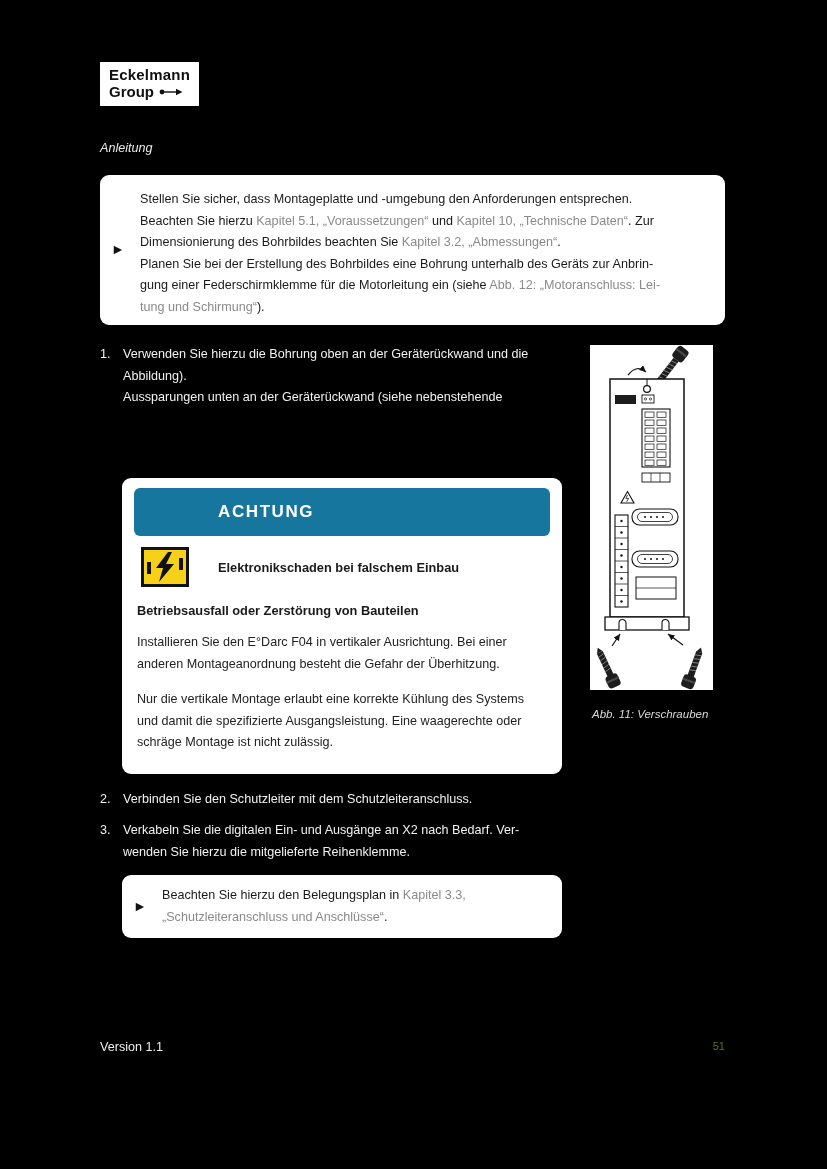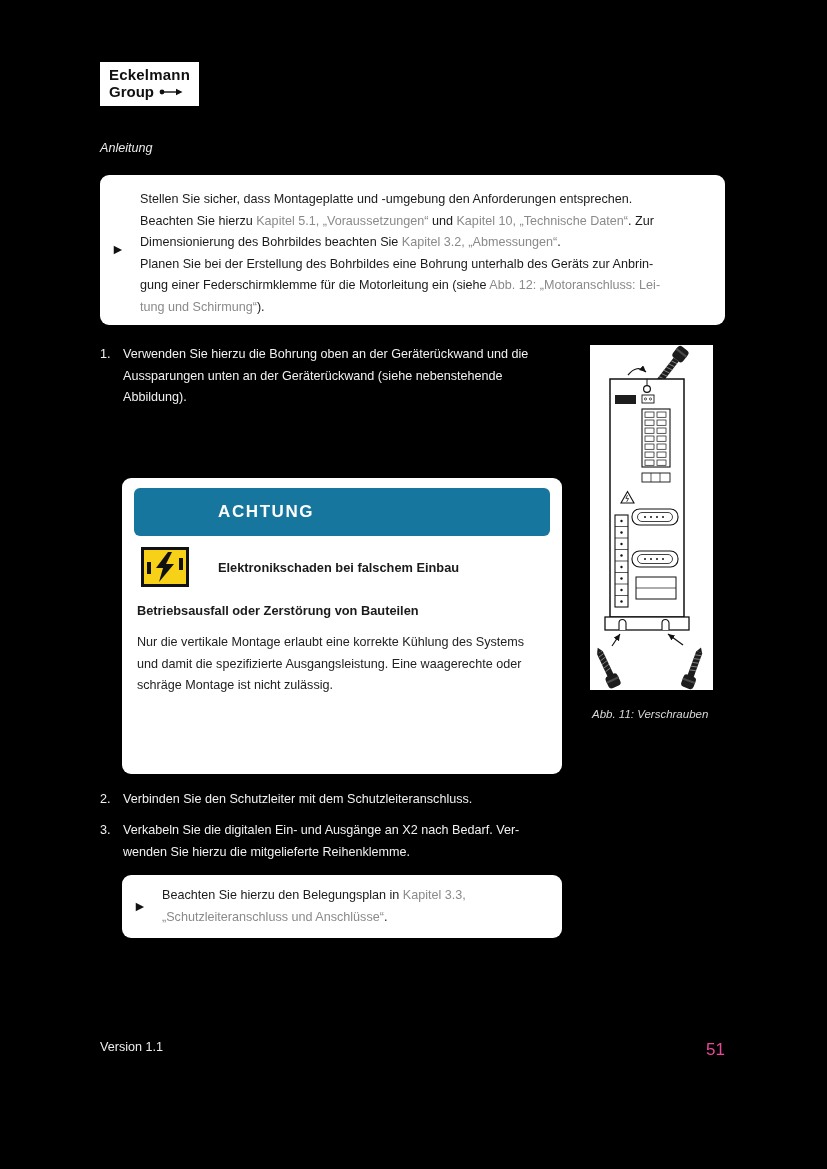--- a/index.html
+++ b/index.html
@@ -38,21 +38,21 @@
   .hazard-text { margin-left:29px; font-weight:bold; font-size:12.8px; }
   .warning-consequence { margin:16px 0 0 3px; font-weight:bold; font-size:12.8px; }
   .warning-para { margin:14px 0 0 3px; font-size:12.6px; line-height:21.5px; color:#222; }
 
   
   .figure { position:absolute; left:590px; top:345px; width:123px; height:345px; background:#fff; line-height:0; }
   .figure-caption { position:absolute; left:592px; top:708px; font-style:italic; font-size:11.5px; color:#d9d9d9; }
 
   
   .footer-left { position:absolute; left:100px; top:1040px; color:#ededed; font-size:12.6px; }
-  .footer-right { position:absolute; right:102px; top:1040px; color:#ec4899; font-size:17px; }
+  .footer-right { position:absolute; right:102px; top:1040px; color:#4d7c0f; font-size:11px; }
 </style>
 </head>
 <body>
 
 <div class="page">
 
   <div class="logo">
     <div class="logo-line1">Eckelmann</div>
     <div class="logo-line2">
       <span>Group</span>
@@ -76,42 +76,46 @@
         <div class="text-line"><span>gung einer Federschirmklemme für die Motorleitung ein (siehe </span><span class="link">Abb. 12: „Motoranschluss: Lei-</span></div>
         <div class="text-line"><span class="link">tung und Schirmung“</span><span>).</span></div>
       </div>
   </div>
 
   <div class="step" id="step1">
     <div class="step-num">1.</div>
     <div class="step-body">
       <div class="para">
           <div class="text-line"><span>Verwenden Sie hierzu die Bohrung oben an der Geräterückwand und die</span></div>
+          <div class="text-line"><span>Abbildung).</span></div>
           <div class="text-line"><span>Aussparungen unten an der Geräterückwand (siehe nebenstehende</span></div>
-          <div class="text-line"><span>Abbildung).</span></div>
         </div>
     </div>
   </div>
 
   <div class="warning-box">
     <div class="warning-bar">
       <span>ACHTUNG</span>
     </div>
     <div class="warning-hazard-row">
       <span class="hazard-icon">
         <svg width="48" height="40" viewBox="0 0 48 40">
           <rect x="1.5" y="1.5" width="45" height="37" fill="var(--hazard-yellow,#F7D117)" stroke="#111" stroke-width="3"></rect>
           <rect x="6" y="15" width="4" height="12" fill="#111"></rect>
           <rect x="38" y="11" width="4" height="12" fill="#111"></rect>
           <path d="M27 5 L15 21 h7 L18 35 L33 17 h-8 L31 5 Z" fill="#111"></path>
         </svg>
       </span>
       <span class="hazard-text">Elektronikschaden bei falschem Einbau</span>
     </div>
     <div class="warning-consequence">Betriebsausfall oder Zerstörung von Bauteilen</div>
+    <div class="warning-para">
+        <div class="text-line"><span>Installieren Sie den E°Darc F04 in vertikaler Ausrichtung. Bei einer</span></div>
+        <div class="text-line"><span>anderen Montageanordnung besteht die Gefahr der Überhitzung.</span></div>
+      </div>
     <div class="warning-para">
         <div class="text-line"><span>Nur die vertikale Montage erlaubt eine korrekte Kühlung des Systems</span></div>
         <div class="text-line"><span>und damit die spezifizierte Ausgangsleistung. Eine waagerechte oder</span></div>
         <div class="text-line"><span>schräge Montage ist nicht zulässig.</span></div>
       </div>
   </div>
 
   <div class="step" id="step2">
     <div class="step-num">2.</div>
     <div class="step-body">

